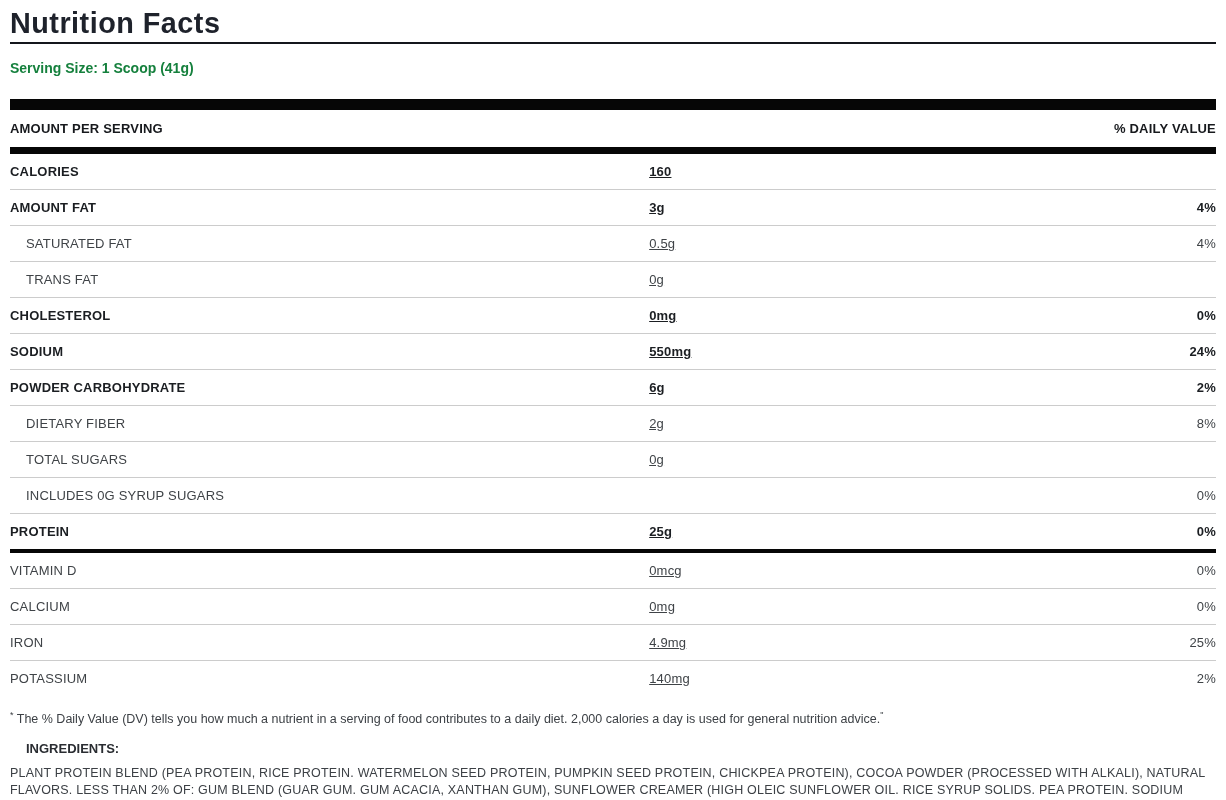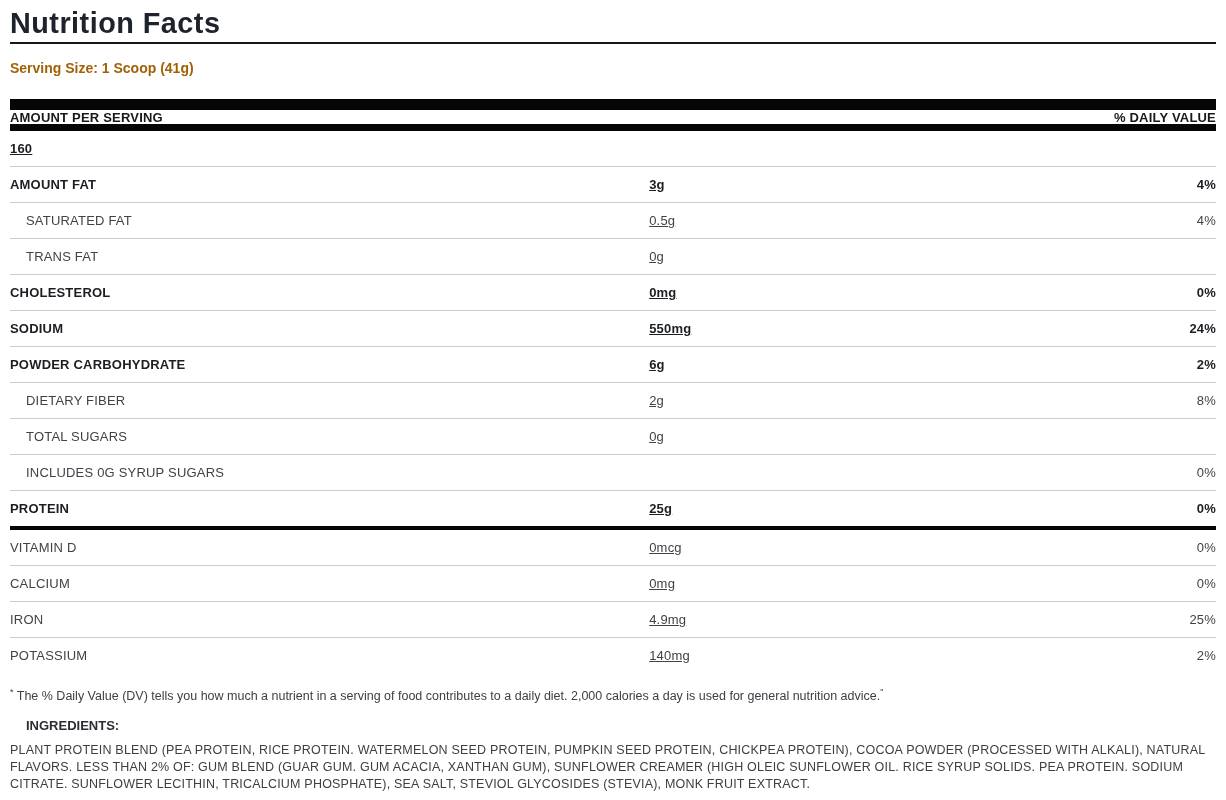--- a/index.html
+++ b/index.html
@@ -9,28 +9,28 @@
     font-family:"Liberation Sans", sans-serif;
     color:#1a1d21;
     -webkit-font-smoothing:antialiased;
   }
   .title{
     font-size:30px;font-weight:bold;letter-spacing:.5px;
     color:#1e222b;margin:6px 0 0 0;line-height:34px;
     transform:scaleX(.96);transform-origin:left;
   }
   .title-rule{border-bottom:2px solid #14171c;margin-top:2px;}
-  .serving{margin-top:16px;font-size:14px;font-weight:bold;color:#a16207;}
+  .serving{margin-top:16px;font-size:14px;font-weight:bold;color:#15803d;}
   .bar{background:#060606;width:100%;}
   .bar-thick{height:11px;margin-top:23px;}
   .bar-mid{height:7px;}
   .bar-protein{height:4px;}
   .head-row{
     display:flex;justify-content:space-between;align-items:center;
-    height:14px;font-size:13px;font-weight:bold;color:#17191d;
+    height:37px;font-size:13px;font-weight:bold;color:#17191d;
     letter-spacing:.2px;
   }
   .row{
     display:grid;grid-template-columns:53% 25% 1fr;
     align-items:center;height:35px;
     border-bottom:1px solid #cccccc;
     font-size:13px;letter-spacing:.2px;
   }
   .row.no-border{border-bottom:none;}
   .row .amount{text-align:left;text-decoration:underline;}
@@ -58,20 +58,21 @@
 
   <div class="head-row">
     <span>AMOUNT PER SERVING</span>
     <span>% DAILY VALUE</span>
   </div>
 
   <div class="bar bar-mid"></div>
 
   <div id="nutrient-table">
       <div class="row bold">
+        <div class="cell label">CALORIES</div>
         <div class="cell amount">160</div>
         <div class="cell dv"></div>
       </div>
       <div class="row bold">
         <div class="cell label">AMOUNT FAT</div>
         <div class="cell amount">3g</div>
         <div class="cell dv">4%</div>
       </div>
       <div class="row sub">
         <div class="cell label">SATURATED FAT</div>

